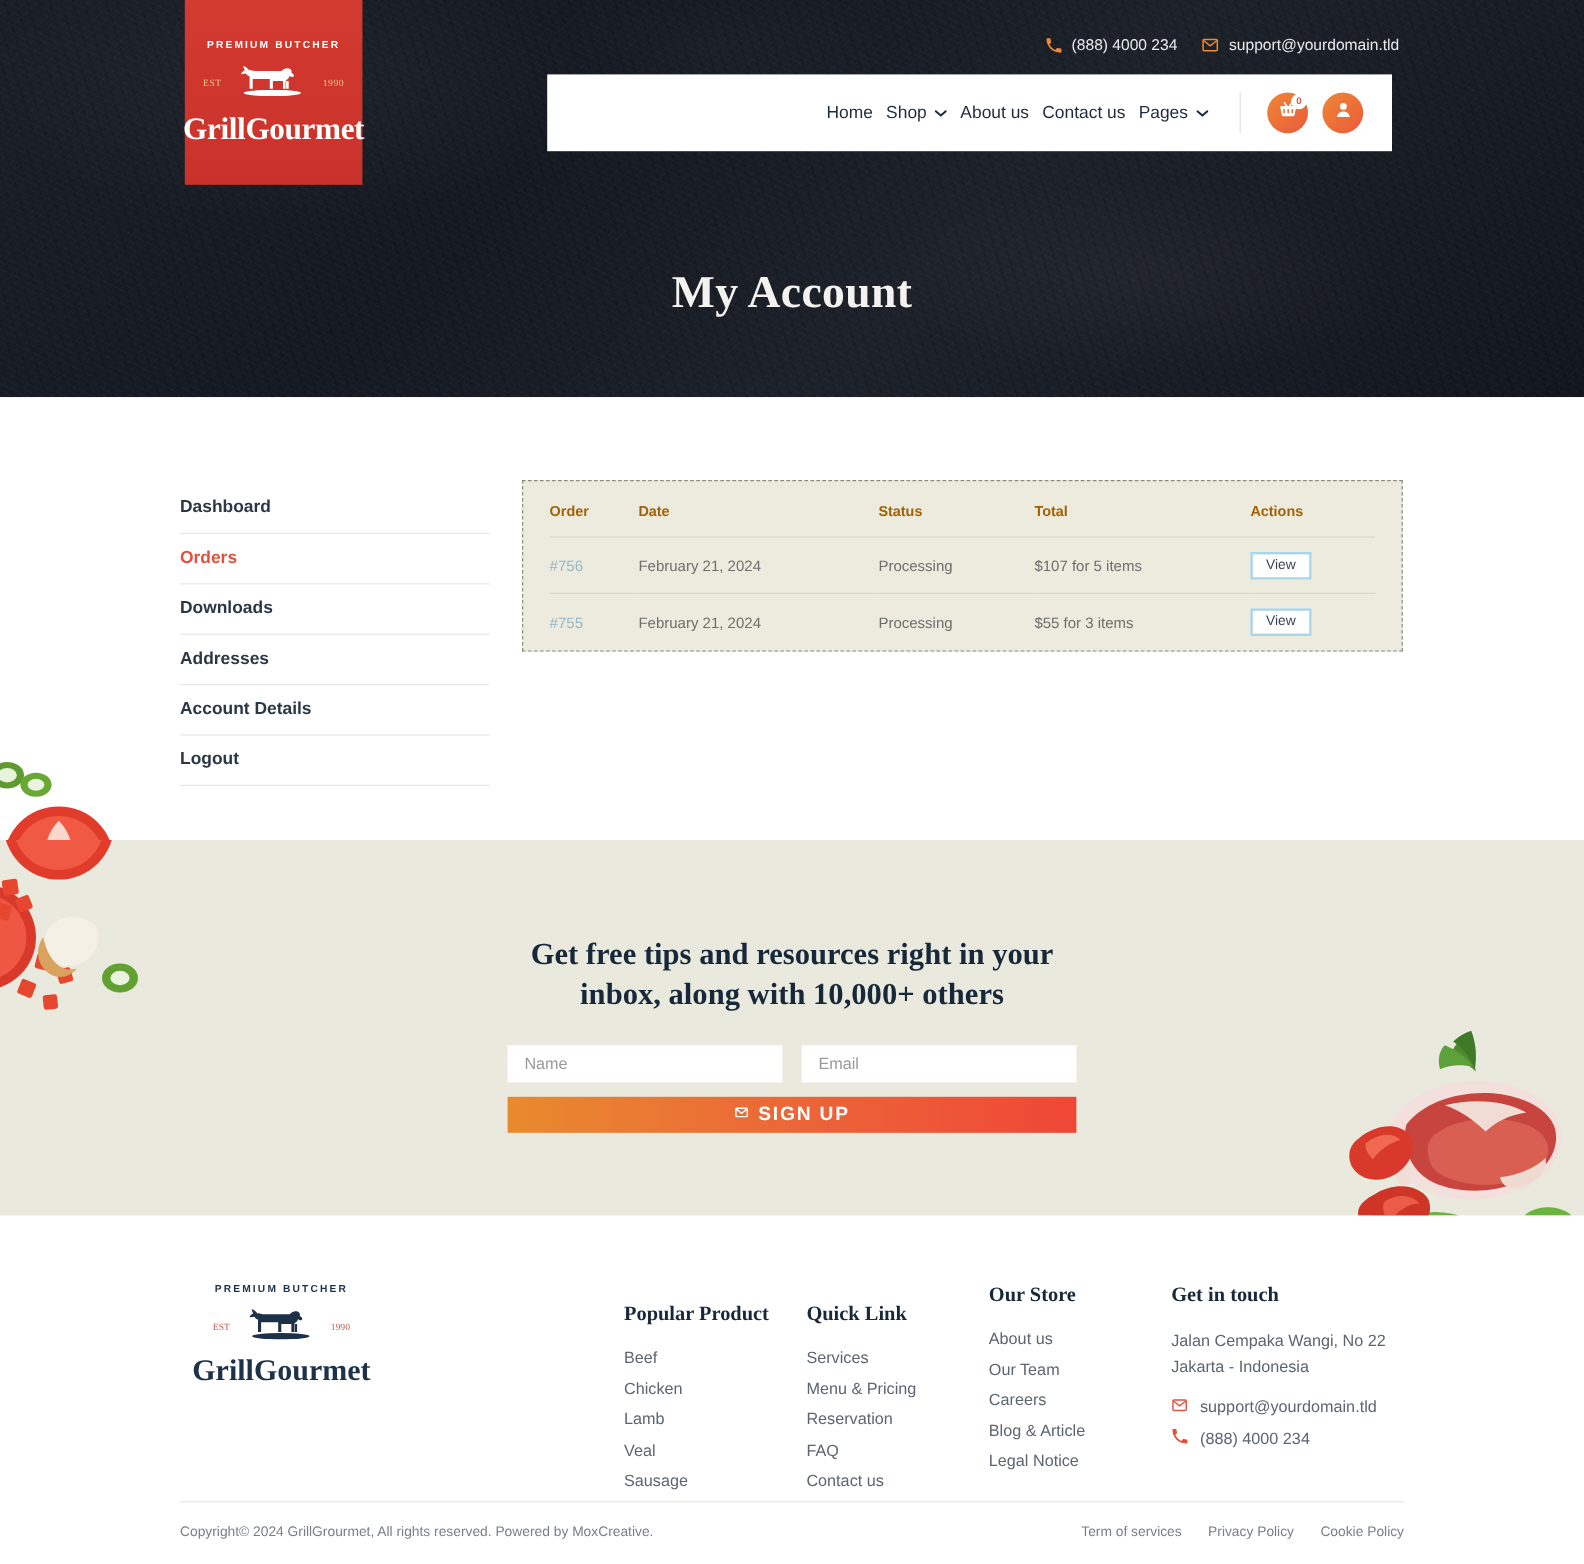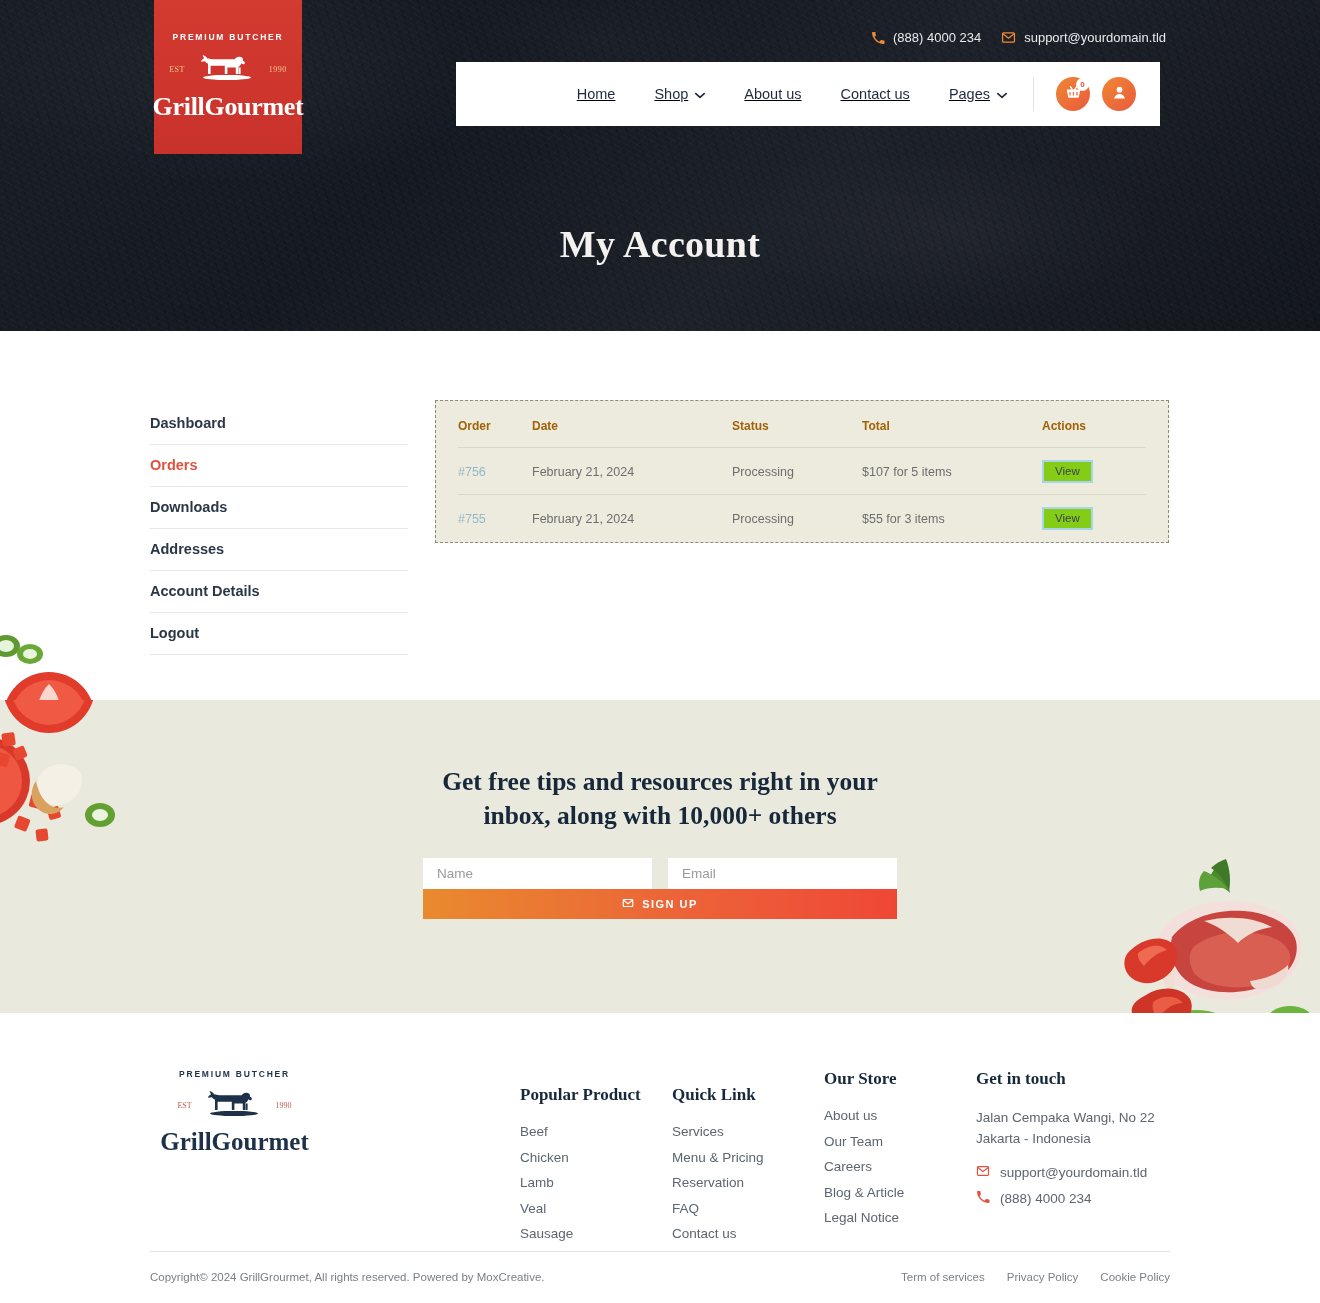--- a/index.html
+++ b/index.html
@@ -66,21 +66,21 @@
 
   
   .navbar {
     position: absolute; left: 456px; top: 62px;
     width: 704px; height: 64px;
     background: #ffffff;
     display: flex; align-items: center; justify-content: flex-end;
     padding-right: 24px; gap: 0;
     z-index: 4;
   }
-  .nav-links { display: flex; align-items: center; gap: 39px; text-decoration: underline; }
+  .nav-links { display: flex; align-items: center; gap: 11px; }
   .nav-link {
     font-size: 14.5px; color: #1e2b3c; font-weight: 500;
     display: flex; align-items: center; gap: 7px; cursor: pointer;
   }
   .nav-divider { width: 1px; height: 34px; background: #dfe2e6; margin: 0 22px 0 26px; }
   .nav-icons { display: flex; align-items: center; gap: 12px; }
   .icon-circle {
     width: 34px; height: 34px; border-radius: 50%;
     background: linear-gradient(135deg, #ef8733 0%, #ea5a3d 100%);
     display: flex; align-items: center; justify-content: center;
@@ -146,54 +146,54 @@
   }
   table.orders tr:last-child td { border-bottom: none; }
   .order-id { color: #95b8c9; cursor: pointer; }
   .col-order  { width: 74px; }
   .col-date   { width: 200px; }
   .col-status { width: 130px; }
   .col-total  { width: 180px; }
   .view-btn {
     display: inline-block;
     border: 2px solid #a9d5e8;
-    background: #84cc16;
+    background: #ffffff;
     color: #3b4350;
     font-size: 11.5px;
     padding: 3px 11px 4px;
     cursor: pointer;
   }
 
   
   .newsletter {
     position: relative;
     width: 1320px; height: 313px;
     background: #eae9dd;
     overflow: hidden;
   }
   .nl-inner {
-    position: absolute; left: 423px; top: 65px; width: 474px;
+    position: absolute; left: 423px; top: 78px; width: 474px;
     text-align: center;
   }
   .nl-title {
     font-family: "Liberation Serif", serif;
     font-weight: 700; font-size: 25.5px;
     color: #17283a; line-height: 1.32;
   }
   .nl-fields { display: flex; gap: 16px; margin-top: 26px; }
   .nl-input {
     flex: 1; height: 31px; border: none; background: #fff;
     padding: 12px 14px; font-size: 13.5px; color: #555;
     font-family: "Liberation Sans", sans-serif;
   }
   .nl-input::placeholder { color: #9a9a9a; }
   .nl-submit {
-    margin-top: 0; width: 100%; height: 30px; border: none;
+    margin-top: 12px; width: 100%; height: 30px; border: none;
     background: linear-gradient(90deg, #e98a2e 0%, #ec6338 55%, #ef4736 100%);
-    color: #fff; font-size: 11px; font-weight: 700; letter-spacing: 1.5px;
+    color: #fff; font-size: 16px; font-weight: 700; letter-spacing: 1.5px;
     display: flex; align-items: center; justify-content: center; gap: 8px;
     cursor: pointer; font-family: "Liberation Sans", sans-serif;
   }
   .meat-deco {
     position: absolute; right: -10px; bottom: -58px;
     width: 230px; height: 230px; pointer-events: none;
   }
   .veg-deco-2 {
     position: absolute; left: -56px; top: -105px;
     width: 200px; height: 250px; pointer-events: none;

